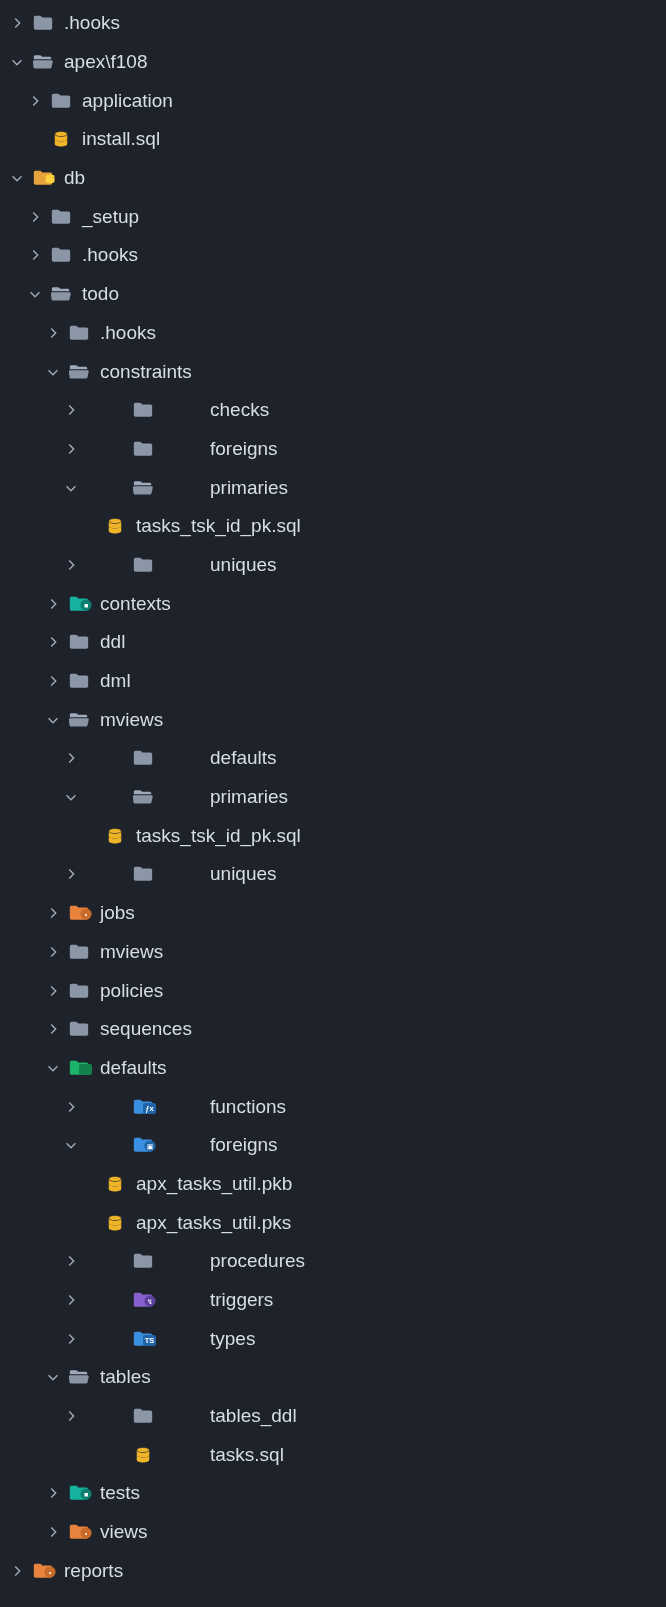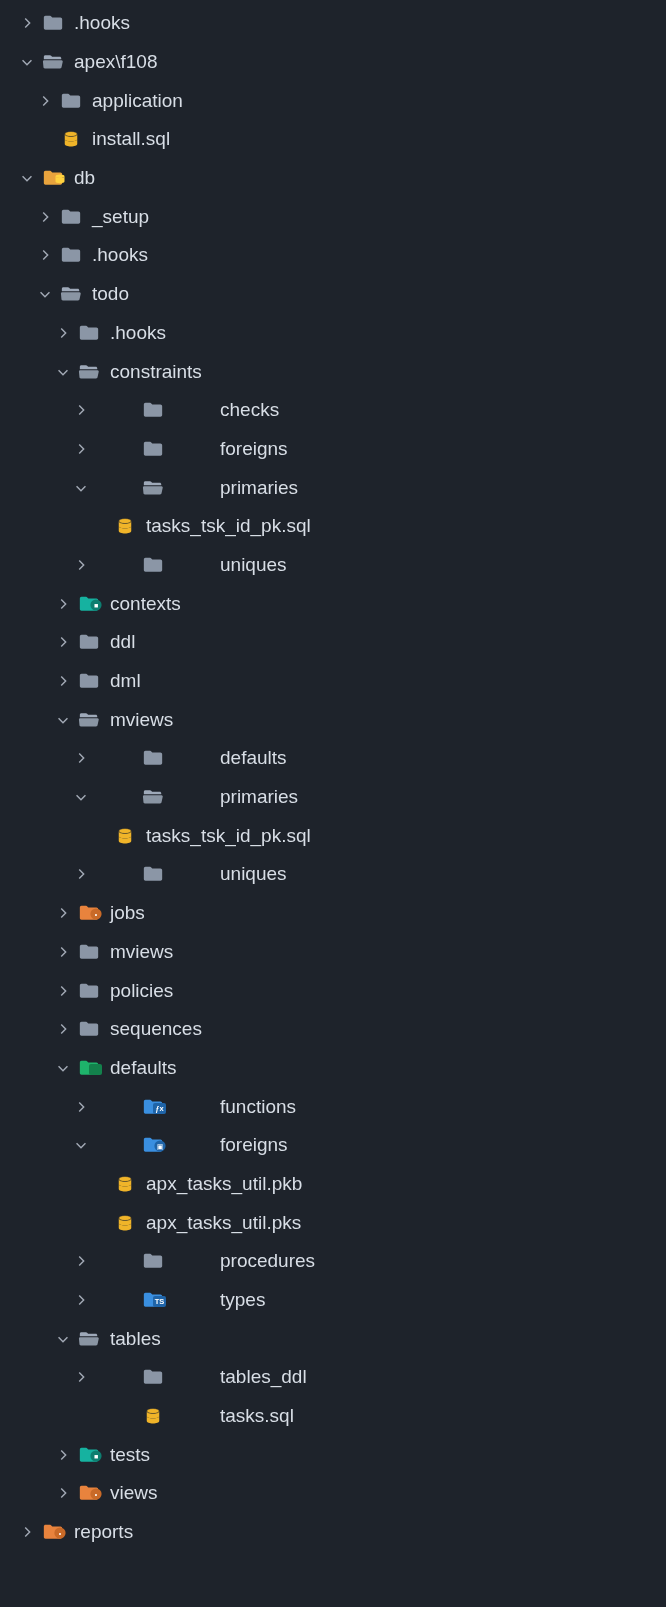--- a/index.html
+++ b/index.html
@@ -1,17 +1,17 @@
 <!DOCTYPE html>
 <html><head>
 <meta charset="utf-8">
 <style>
   * { box-sizing: border-box; margin: 0; padding: 0; }
   html, body { width: 666px; background: #1e232b; color: #d8dee6; font-family: "Segoe UI", Arial, sans-serif; font-size: 19px; }
-  .tree { padding: 4px 10px; user-select: none; }
+  .tree { padding: 4px 0; user-select: none; }
   .row { display: flex; align-items: center; height: 38.7px; cursor: pointer; white-space: nowrap; }
   .chev { width: 18px; height: 18px; display: inline-flex; align-items: center; justify-content: center; flex: 0 0 18px; margin-right: 6px; }
   .chev svg { width: 16px; height: 16px; stroke: #a3aab6; stroke-width: 1.6; fill: none; }
   .spacer { width: 18px; flex: 0 0 18px; margin-right: 6px; }
   .icon { width: 22px; height: 22px; display: inline-flex; align-items: center; justify-content: center; flex: 0 0 22px; margin-right: 10px; }
   .label { color: #d8dee6; }
   
   .d0 { padding-left: 8px; }
   .d1 { padding-left: 26px; text-align: center; }
   .d2 { padding-left: 44px; }
@@ -490,20 +490,39 @@
     </div>
     <div class="row d3">
       <span class="chev">
         <svg viewBox="0 0 18 18">
           <path d="M7 4 L12 9 L7 14"></path>
         </svg>
       </span>
       <span class="icon">
         <span style="position:relative;display:inline-block;width:22px;height:22px;">
     <svg viewBox="0 0 24 24" width="22" height="22">
+    <path fill="#8860d0" d="M2 6c0-1 .8-1.8 1.8-1.8h5c.5 0 1 .2 1.3.6l1.1 1.2h8.9c1 0 1.9.8 1.9 1.9v9.5c0 1-.9 1.9-1.9 1.9H3.8C2.8 19.2 2 18.4 2 17.4V6z"></path>
+  </svg>
+    <span style="position:absolute;right:-2px;bottom:-1px;"><svg width="12" height="12" viewBox="0 0 12 12">
+              <circle cx="6" cy="6" r="5.6" fill="#5c3f9e"></circle>
+              <text x="6" y="8.6" font-size="7" font-family="Arial" fill="#fff" text-anchor="middle">↯</text>
+            </svg></span>
+  </span>
+      </span>
+      <span class="label">triggers</span>
+    </div>
+    <div class="row d3">
+      <span class="chev">
+        <svg viewBox="0 0 18 18">
+          <path d="M7 4 L12 9 L7 14"></path>
+        </svg>
+      </span>
+      <span class="icon">
+        <span style="position:relative;display:inline-block;width:22px;height:22px;">
+    <svg viewBox="0 0 24 24" width="22" height="22">
     <path fill="#3a8fe0" d="M2 6c0-1 .8-1.8 1.8-1.8h5c.5 0 1 .2 1.3.6l1.1 1.2h8.9c1 0 1.9.8 1.9 1.9v9.5c0 1-.9 1.9-1.9 1.9H3.8C2.8 19.2 2 18.4 2 17.4V6z"></path>
   </svg>
     <span style="position:absolute;right:-2px;bottom:-1px;"><svg width="13" height="11" viewBox="0 0 13 11">
               <rect width="13" height="11" rx="2" fill="#1f64a8"></rect>
               <text x="6.5" y="8.4" font-size="7.5" font-family="Arial" font-weight="bold" fill="#fff" text-anchor="middle">TS</text>
             </svg></span>
   </span>
       </span>
       <span class="label">types</span>
     </div>

